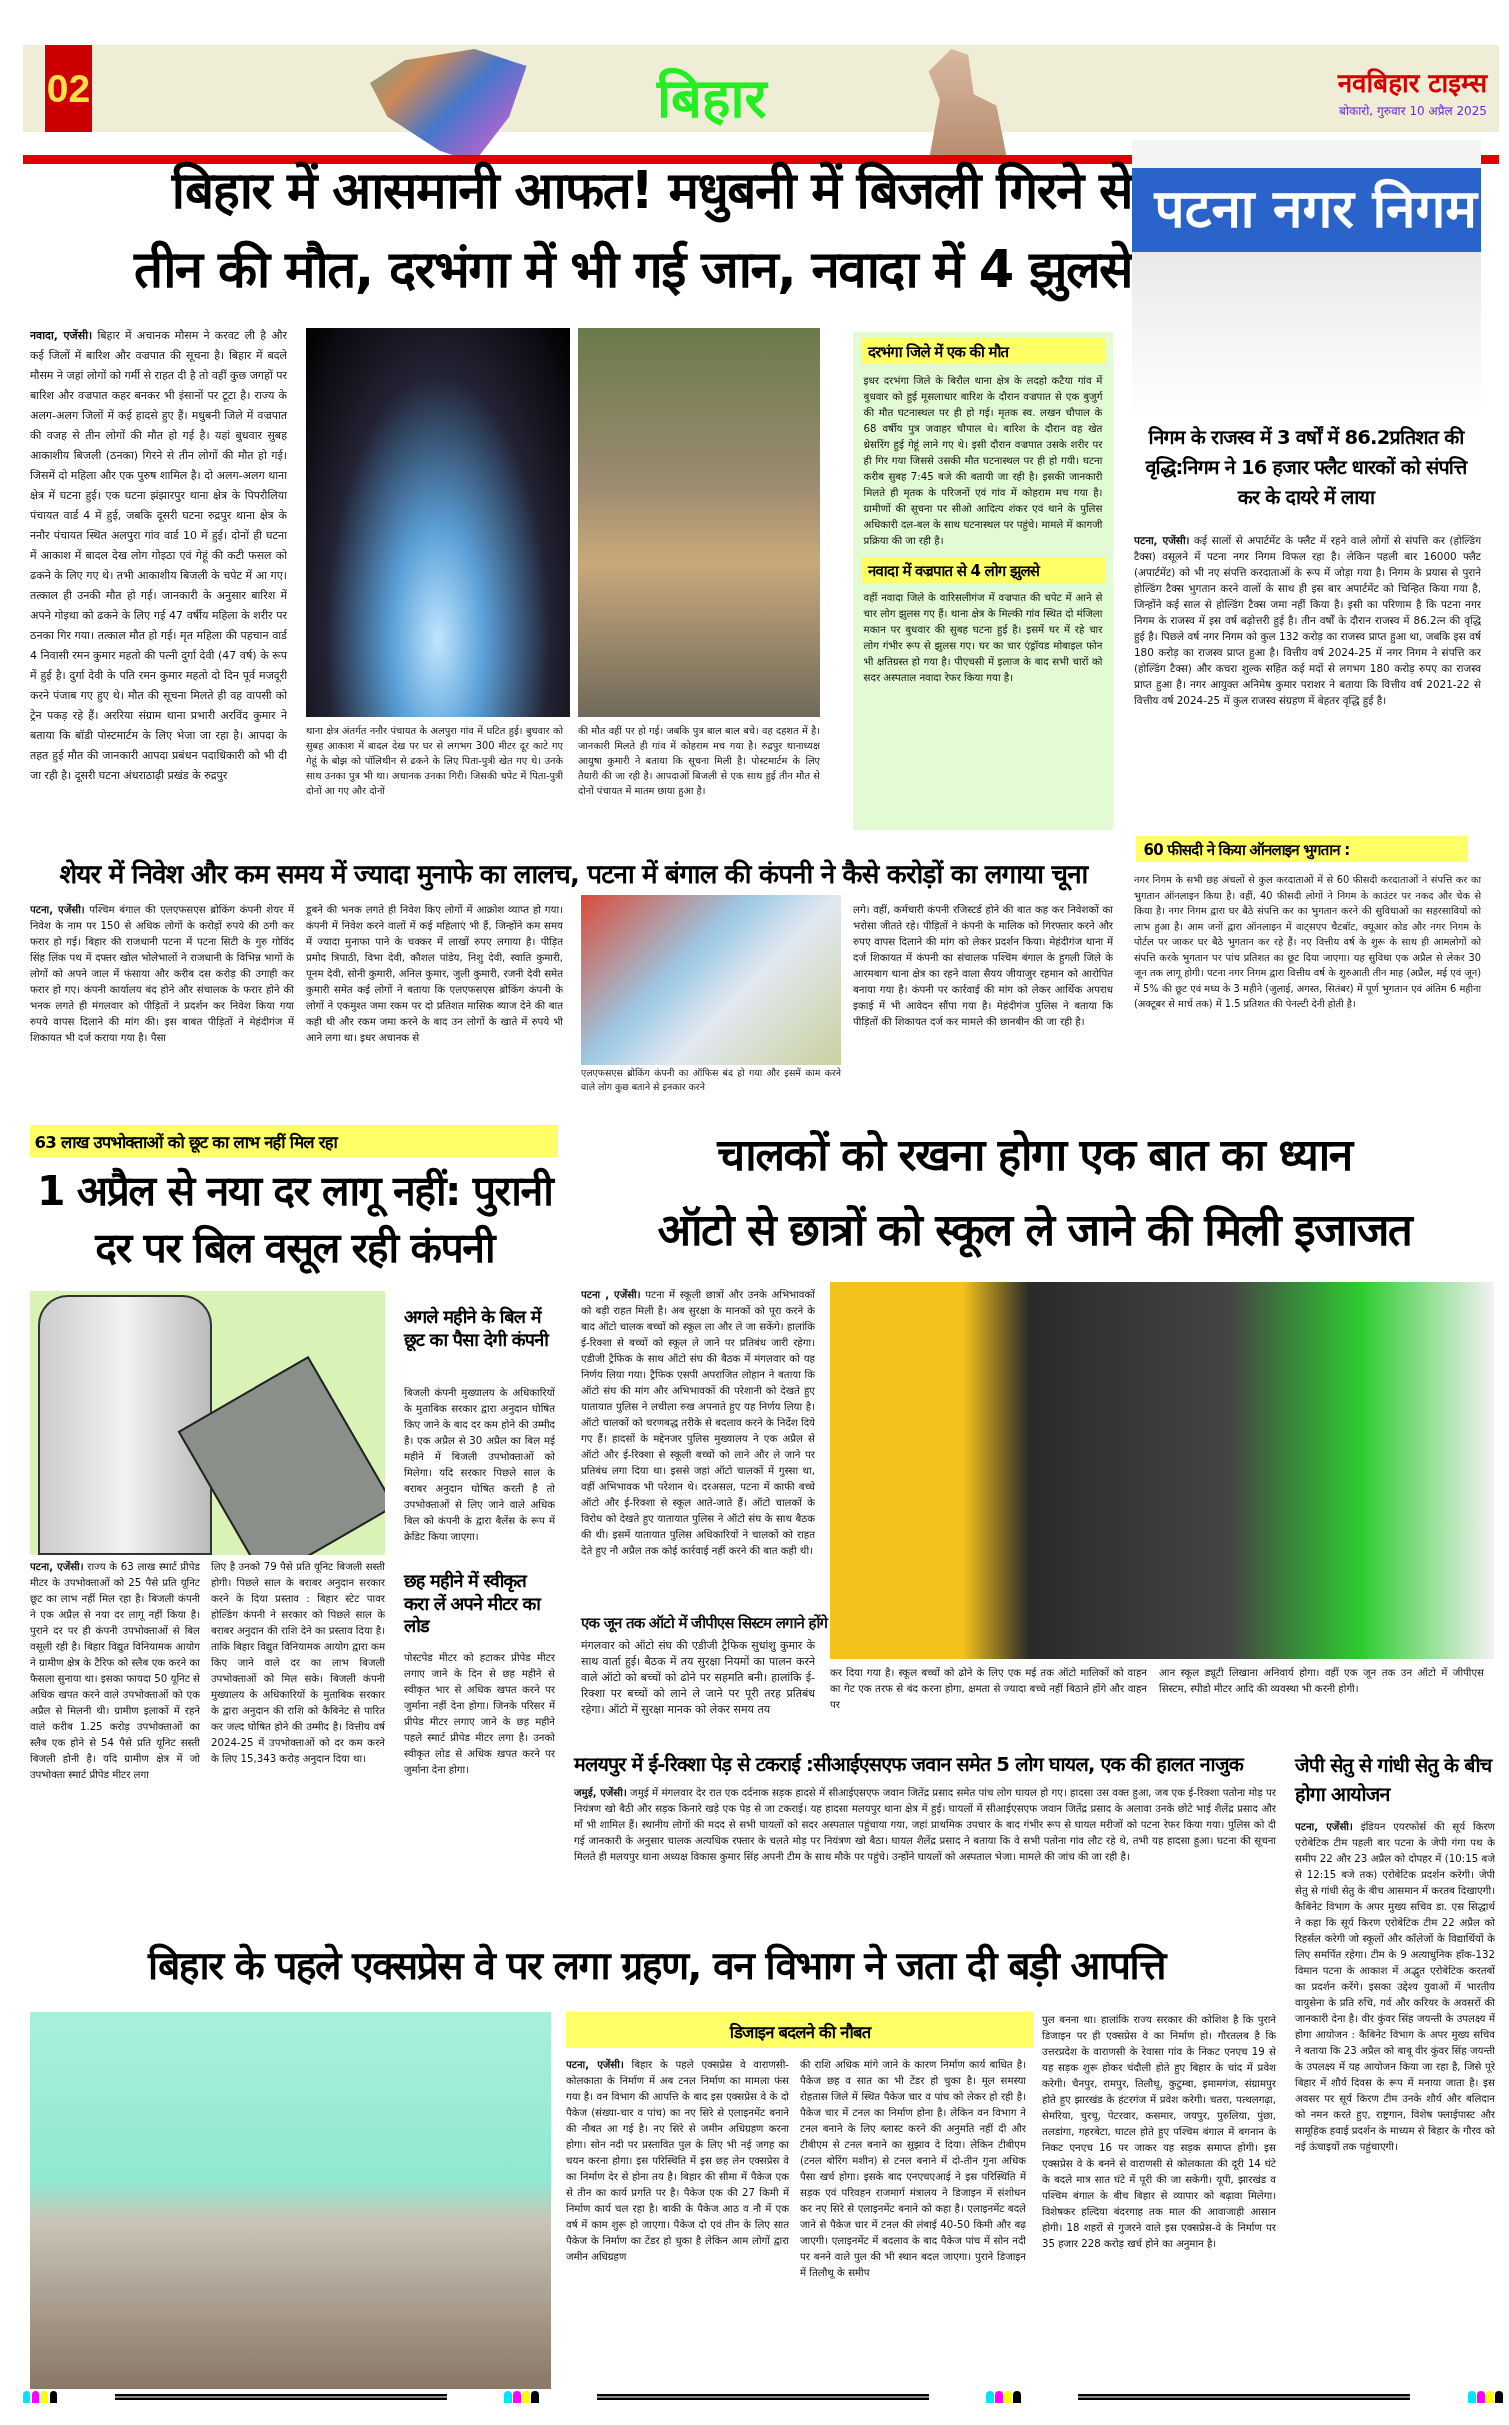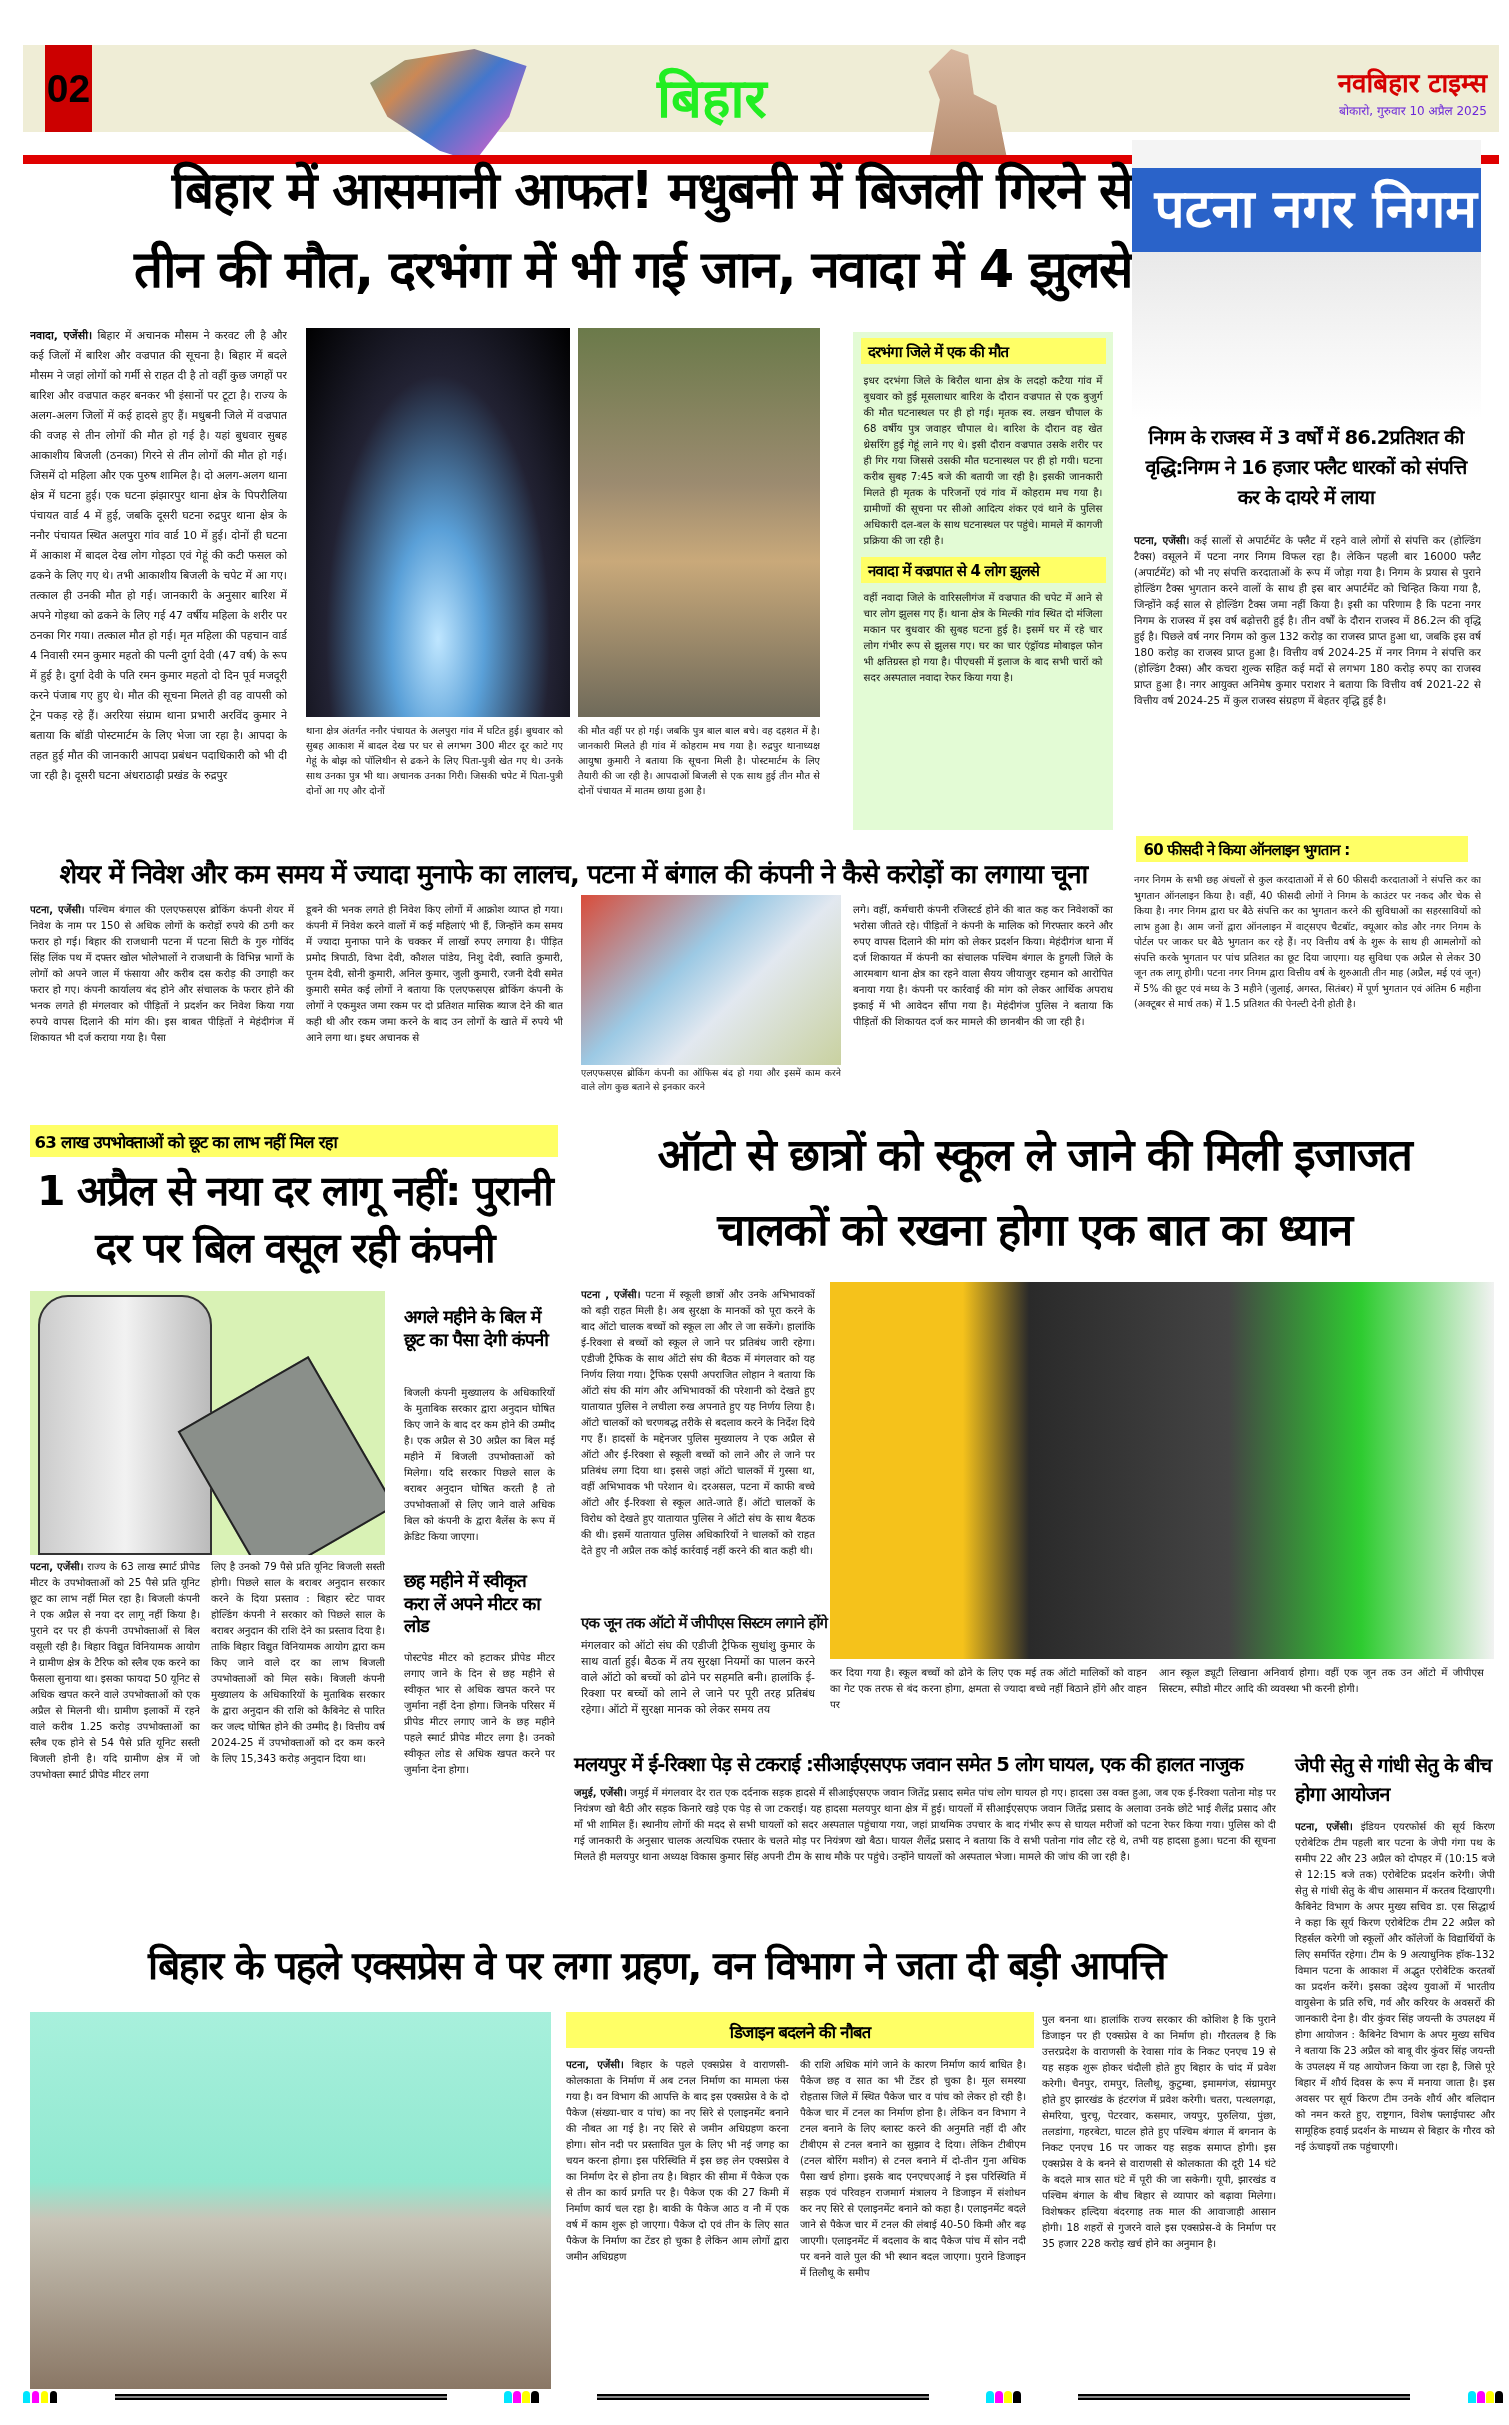--- a/index.html
+++ b/index.html
@@ -1,19 +1,19 @@
 <!DOCTYPE html>
 <html style="font-size:12px"><head>
 <meta charset="utf-8">
 <style>
 *{box-sizing:border-box;margin:0;padding:0}
 body{width:1510px;height:2426px;background:#fff;font-family:"DejaVu Sans",sans-serif;color:#111;position:relative;overflow:hidden}
 .abs{position:absolute}
 .masthead{left:22.6px;top:45px;width:1476px;height:87px;background:#efedd6}
-.pageno{left:45px;top:45px;width:47px;height:87px;background:#cc0000;color:#000000;font:bold 39px "Liberation Sans",sans-serif;display:flex;align-items:center;justify-content:center}
+.pageno{left:45px;top:45px;width:47px;height:87px;background:#cc0000;color:#fde047;font:bold 39px "Liberation Sans",sans-serif;display:flex;align-items:center;justify-content:center}
 .redbar{left:22.6px;top:155px;width:1476px;height:9px;background:#e00000}
 .section{left:657px;top:59px;font:bold 54px "DejaVu Sans",sans-serif;color:#22ee22}
 .brand{left:1261px;top:64px;width:226px;text-align:right;font:bold 26px "DejaVu Sans",sans-serif;color:#d60000}
 .dateline{left:1238px;top:102px;width:249px;text-align:right;font:12px "DejaVu Sans",sans-serif;color:#6d28d9}
 .mapimg{left:370px;top:49px;width:174px;height:113px;background:linear-gradient(135deg,#6a9,#c85,#47c,#a6c,#e93);clip-path:polygon(20% 10%,60% 0,90% 15%,80% 60%,60% 100%,40% 90%,10% 60%,0 30%)}
 .statue{left:906px;top:49px;width:113px;height:113px;background:linear-gradient(180deg,#d9b8a0,#b58b6e);clip-path:polygon(40% 0,55% 5%,60% 40%,80% 50%,90% 100%,20% 100%,30% 45%,20% 20%)}
 .hl{font-family:"DejaVu Sans",sans-serif;font-weight:bold;color:#000;letter-spacing:-1.5px}
 .txt{font-size:11px;line-height:20px;text-align:justify;color:#111}
 .txt b{font-weight:bold}
 .img{overflow:hidden}
@@ -94,22 +94,22 @@
   <b>पटना, एजेंसी।</b>
   <span>राज्य के 63 लाख स्मार्ट प्रीपेड मीटर के उपभोक्ताओं को 25 पैसे प्रति यूनिट छूट का लाभ नहीं मिल रहा है। बिजली कंपनी ने एक अप्रैल से नया दर लागू नहीं किया है। पुराने दर पर ही कंपनी उपभोक्ताओं से बिल वसूली रही है। बिहार विद्युत विनियामक आयोग ने ग्रामीण क्षेत्र के टैरिफ को स्लैब एक करने का फैसला सुनाया था। इसका फायदा 50 यूनिट से अधिक खपत करने वाले उपभोक्ताओं को एक अप्रैल से मिलनी थी। ग्रामीण इलाकों में रहने वाले करीब 1.25 करोड़ उपभोक्ताओं का स्लैब एक होने से 54 पैसे प्रति यूनिट सस्ती बिजली होनी है। यदि ग्रामीण क्षेत्र में जो उपभोक्ता स्मार्ट प्रीपेड मीटर लगा</span>
 </div>
 <div class="abs txt" style="left:211px;top:1559px;width:174px;height:249px;overflow:hidden;font-size:10.2px;line-height:16px">लिए है उनको 79 पैसे प्रति यूनिट बिजली सस्ती होगी। पिछले साल के बराबर अनुदान सरकार करने के दिया प्रस्ताव : बिहार स्टेट पावर होल्डिंग कंपनी ने सरकार को पिछले साल के बराबर अनुदान की राशि देने का प्रस्ताव दिया है। ताकि बिहार विद्युत विनियामक आयोग द्वारा कम किए जाने वाले दर का लाभ बिजली उपभोक्ताओं को मिल सके। बिजली कंपनी मुख्यालय के अधिकारियों के मुताबिक सरकार के द्वारा अनुदान की राशि को कैबिनेट से पारित कर जल्द घोषित होने की उम्मीद है। वित्तीय वर्ष 2024-25 में उपभोक्ताओं को दर कम करने के लिए 15,343 करोड़ अनुदान दिया था।</div>
 <div class="abs subh" style="left:404px;top:1306px;width:151px">अगले महीने के बिल में छूट का पैसा देगी कंपनी</div>
 <div class="abs txt" style="left:404px;top:1385px;width:151px;height:177px;overflow:hidden;font-size:10.2px;line-height:16px">बिजली कंपनी मुख्यालय के अधिकारियों के मुताबिक सरकार द्वारा अनुदान घोषित किए जाने के बाद दर कम होने की उम्मीद है। एक अप्रैल से 30 अप्रैल का बिल मई महीने में बिजली उपभोक्ताओं को मिलेगा। यदि सरकार पिछले साल के बराबर अनुदान घोषित करती है तो उपभोक्ताओं से लिए जाने वाले अधिक बिल को कंपनी के द्वारा बैलेंस के रूप में क्रेडिट किया जाएगा।</div>
 <div class="abs subh" style="left:404px;top:1570px;width:151px">छह महीने में स्वीकृत करा लें अपने मीटर का लोड</div>
 <div class="abs txt" style="left:404px;top:1650px;width:151px;height:159px;overflow:hidden;font-size:10.2px;line-height:16px">पोस्टपेड मीटर को हटाकर प्रीपेड मीटर लगाए जाने के दिन से छह महीने से स्वीकृत भार से अधिक खपत करने पर जुर्माना नहीं देना होगा। जिनके परिसर में प्रीपेड मीटर लगाए जाने के छह महीने पहले स्मार्ट प्रीपेड मीटर लगा है। उनको स्वीकृत लोड से अधिक खपत करने पर जुर्माना देना होगा।</div>
 
 <div class="abs hl" style="left:574px;top:1117px;width:921px;font-size:44px;line-height:75px;text-align:center;letter-spacing:-1.5px">
+  <div>चालकों को रखना होगा एक बात का ध्यान</div>
   <div>ऑटो से छात्रों को स्कूल ले जाने की मिली इजाजत</div>
-  <div>चालकों को रखना होगा एक बात का ध्यान</div>
 </div>
 <div class="abs txt" style="left:581px;top:1287px;width:234px;height:325px;overflow:hidden;font-size:10.2px;line-height:16px">
   <b>पटना , एजेंसी।</b>
   <span>पटना में स्कूली छात्रों और उनके अभिभावकों को बड़ी राहत मिली है। अब सुरक्षा के मानकों को पूरा करने के बाद ऑटो चालक बच्चों को स्कूल ला और ले जा सकेंगे। हालांकि ई-रिक्शा से बच्चों को स्कूल ले जाने पर प्रतिबंध जारी रहेगा। एडीजी ट्रैफिक के साथ ऑटो संघ की बैठक में मंगलवार को यह निर्णय लिया गया। ट्रैफिक एसपी अपराजित लोहान ने बताया कि ऑटो संघ की मांग और अभिभावकों की परेशानी को देखते हुए यातायात पुलिस ने लचीला रुख अपनाते हुए यह निर्णय लिया है। ऑटो चालकों को चरणबद्ध तरीके से बदलाव करने के निर्देश दिये गए हैं। हादसों के मद्देनजर पुलिस मुख्यालय ने एक अप्रैल से ऑटो और ई-रिक्शा से स्कूली बच्चों को लाने और ले जाने पर प्रतिबंध लगा दिया था। इससे जहां ऑटो चालकों में गुस्सा था, वहीं अभिभावक भी परेशान थे। दरअसल, पटना में काफी बच्चे ऑटो और ई-रिक्शा से स्कूल आते-जाते हैं। ऑटो चालकों के विरोध को देखते हुए यातायात पुलिस ने ऑटो संघ के साथ बैठक की थी। इसमें यातायात पुलिस अधिकारियों ने चालकों को राहत देते हुए नौ अप्रैल तक कोई कार्रवाई नहीं करने की बात कही थी।</span>
 </div>
 <div class="abs" style="left:581px;top:1612px;width:249px;font:bold 15px 'DejaVu Sans',sans-serif;letter-spacing:-0.8px">एक जून तक ऑटो में जीपीएस सिस्टम लगाने होंगे</div>
 <div class="abs txt" style="left:581px;top:1638px;width:234px;height:113px;overflow:hidden;font-size:11px;line-height:16px">मंगलवार को ऑटो संघ की एडीजी ट्रैफिक सुधांशु कुमार के साथ वार्ता हुई। बैठक में तय सुरक्षा नियमों का पालन करने वाले ऑटो को बच्चों को ढोने पर सहमति बनी। हालांकि ई-रिक्शा पर बच्चों को लाने ले जाने पर पूरी तरह प्रतिबंध रहेगा। ऑटो में सुरक्षा मानक को लेकर समय तय</div>
 <div class="abs img auto" style="left:830px;top:1282px;width:664px;height:377px"></div>
 <div class="abs txt" style="left:830px;top:1665px;width:317px;height:57px;overflow:hidden;font-size:10.2px;line-height:16px">कर दिया गया है। स्कूल बच्चों को ढोने के लिए एक मई तक ऑटो मालिकों को वाहन का गेट एक तरफ से बंद करना होगा, क्षमता से ज्यादा बच्चे नहीं बिठाने होंगे और वाहन पर</div>
 <div class="abs txt" style="left:1159px;top:1665px;width:325px;height:57px;overflow:hidden;font-size:10.2px;line-height:16px">आन स्कूल ड्यूटी लिखाना अनिवार्य होगा। वहीं एक जून तक उन ऑटो में जीपीएस सिस्टम, स्पीडो मीटर आदि की व्यवस्था भी करनी होगी।</div>

